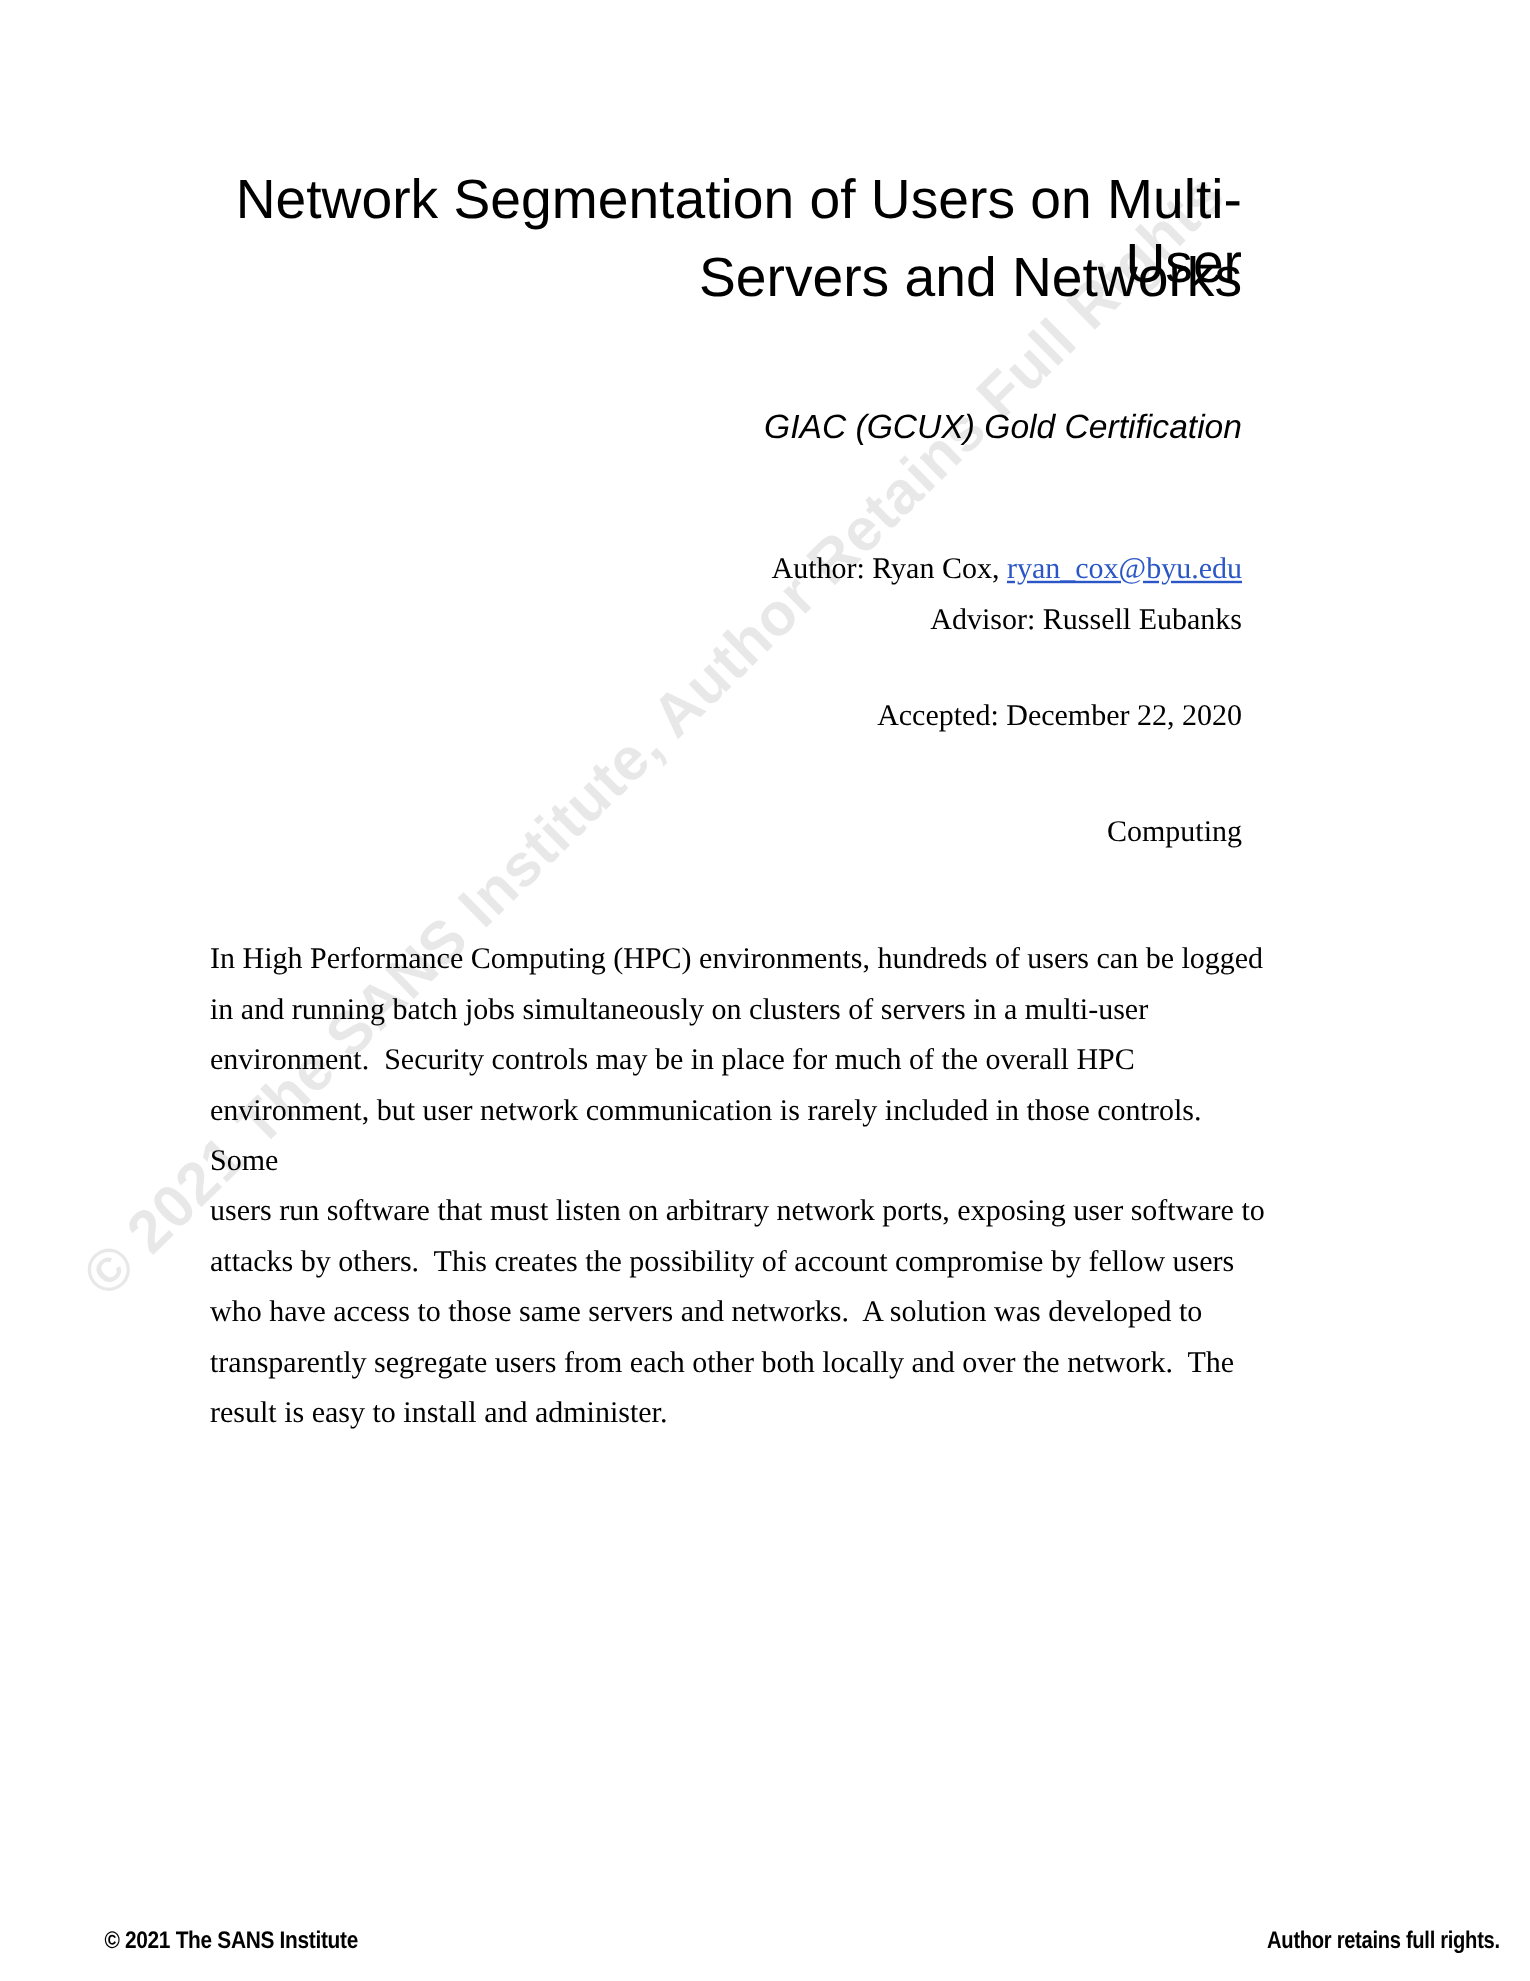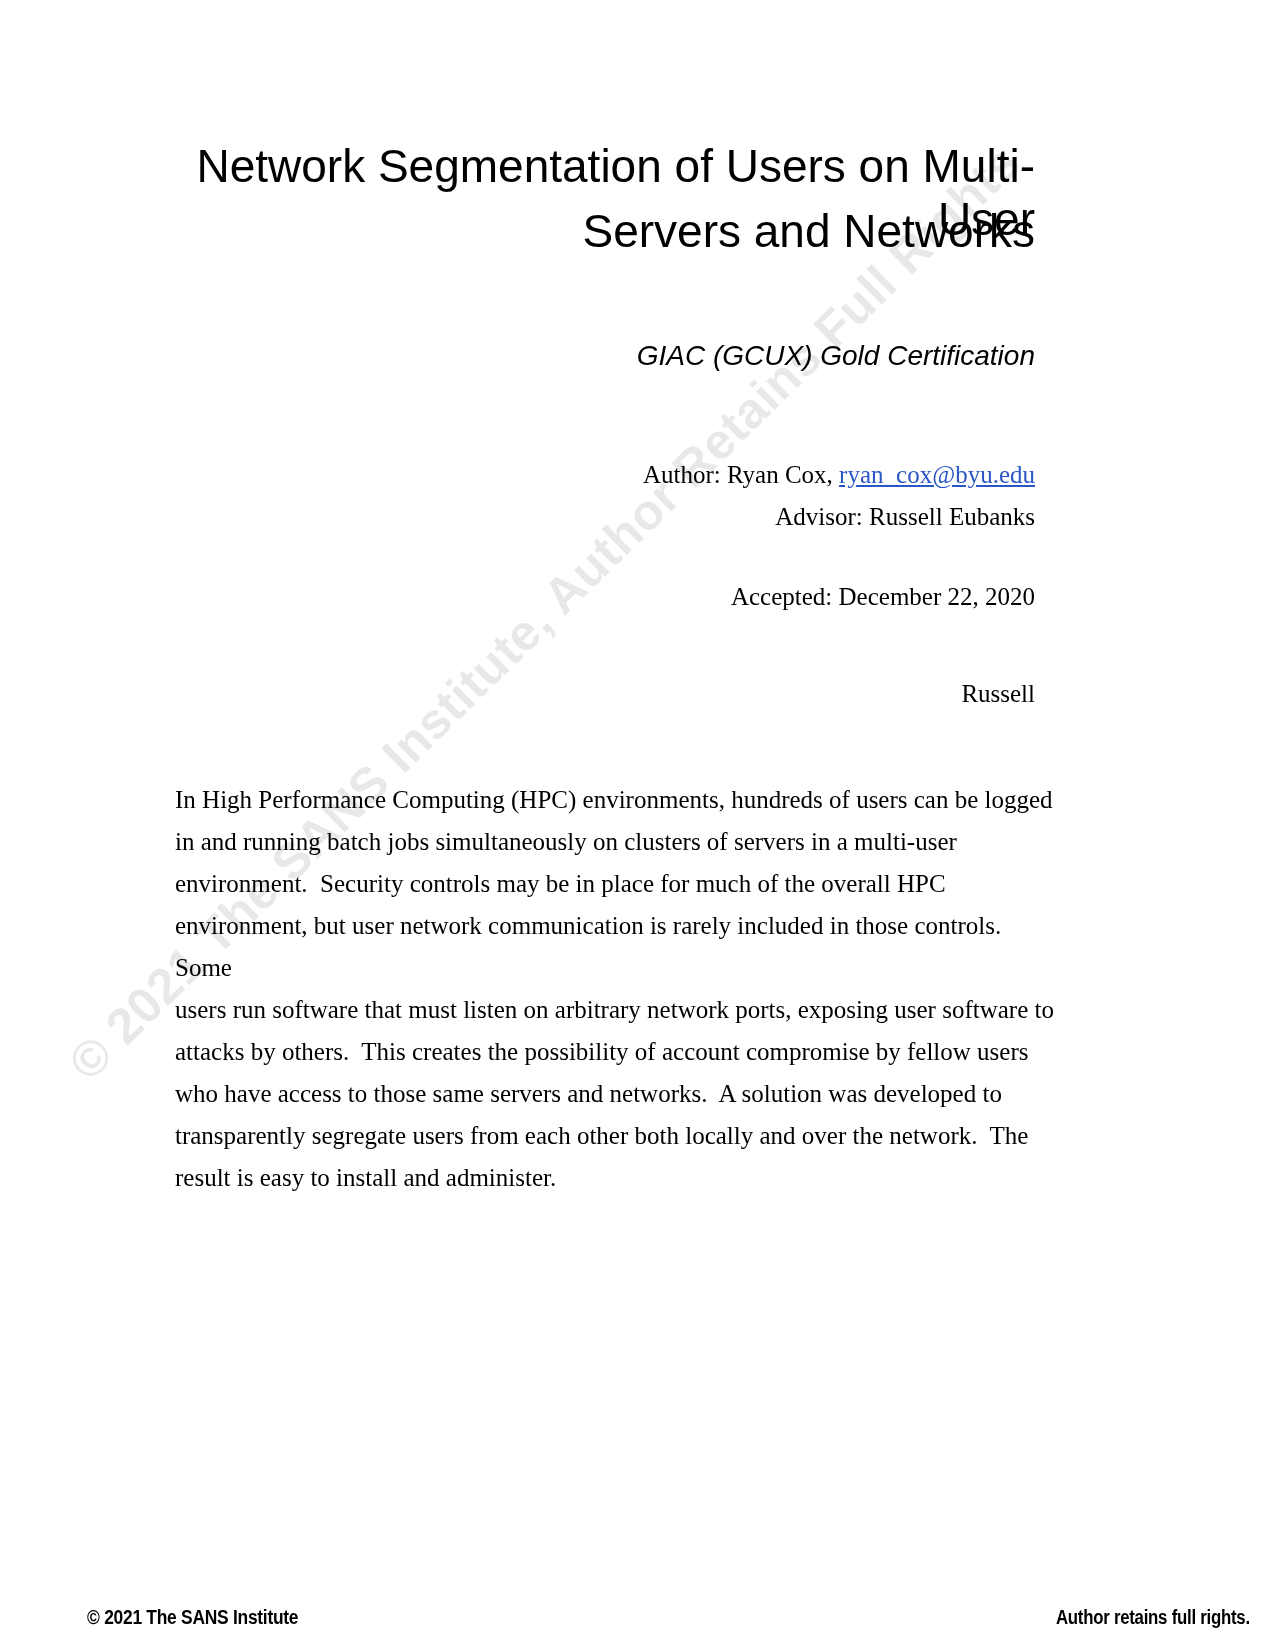--- a/index.html
+++ b/index.html
@@ -118,21 +118,21 @@
     <div class="col title-line title-2">Servers and Networks</div>
 
     <div class="col subtitle">GIAC (GCUX) Gold Certification</div>
 
     <div class="col byline author-line"><span>Author: Ryan Cox, </span><a class="email-link">ryan_cox@byu.edu</a></div>
 
     <div class="col byline advisor-line">Advisor: Russell Eubanks</div>
 
     <div class="col byline accepted-line">Accepted: December 22, 2020</div>
 
-    <div class="col abstract-heading">Russell</div>
+    <div class="col abstract-heading">Computing</div>
 
     <div class="abstract-body">In High Performance Computing (HPC) environments, hundreds of users can be logged
 in and running batch jobs simultaneously on clusters of servers in a multi-user
 environment.  Security controls may be in place for much of the overall HPC
 environment, but user network communication is rarely included in those controls.  Some
 users run software that must listen on arbitrary network ports, exposing user software to
 attacks by others.  This creates the possibility of account compromise by fellow users
 who have access to those same servers and networks.  A solution was developed to
 transparently segregate users from each other both locally and over the network.  The
 result is easy to install and administer.</div>

